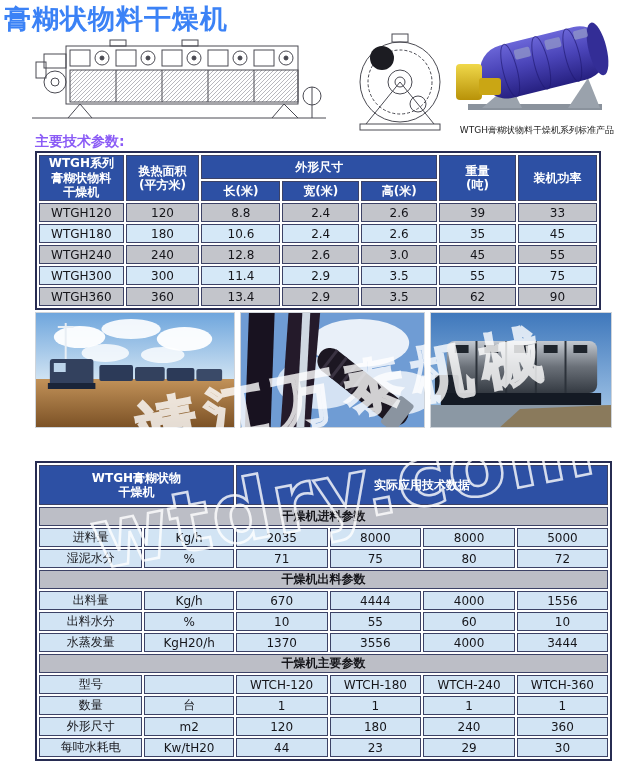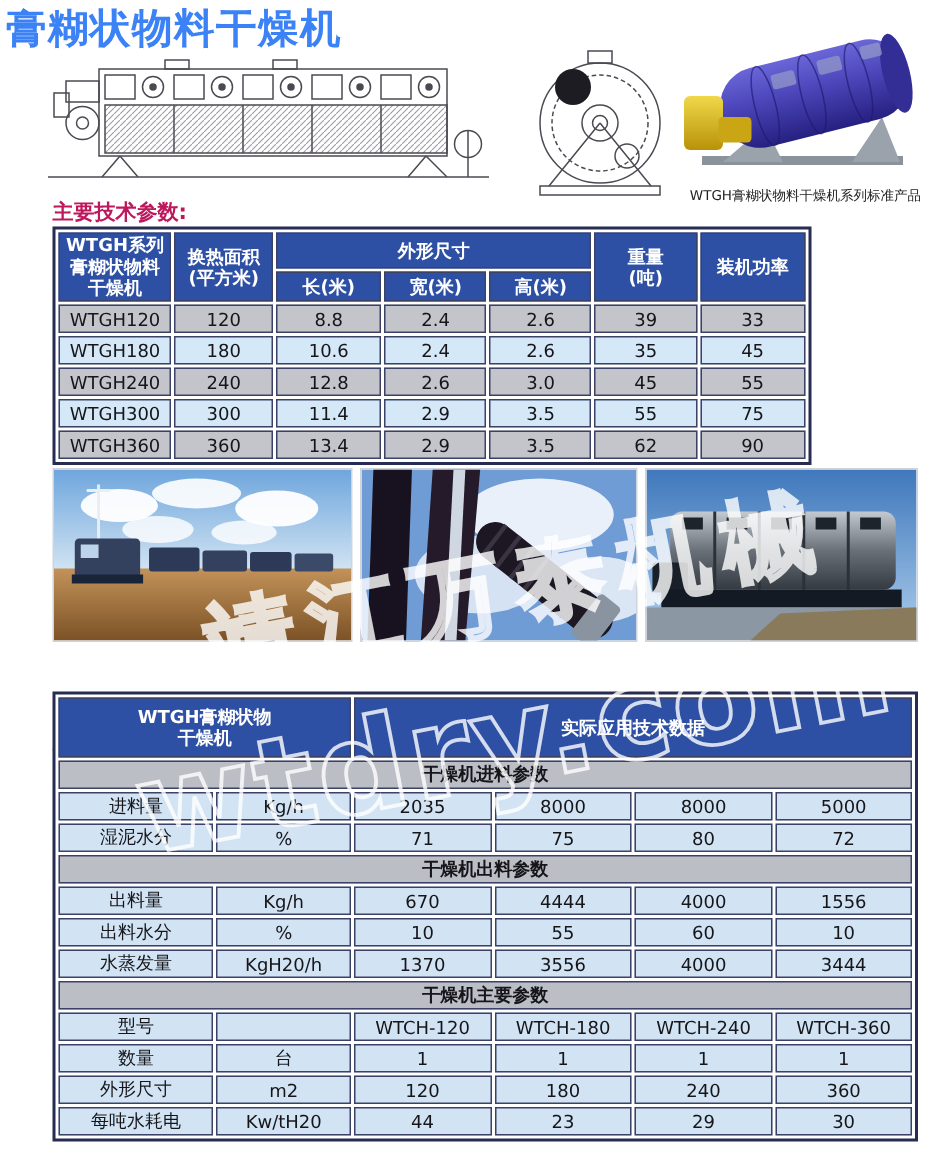--- a/index.html
+++ b/index.html
@@ -8,28 +8,28 @@
 
   .page-title { position:absolute; left:4px; top:1px; font-size:27px; font-weight:bold;
                 color:#3b82f6; font-family:"DejaVu Serif","Liberation Serif",serif; letter-spacing:1px; }
 
   .svg-line-drawing { position:absolute; left:28px; top:36px; width:302px; height:90px; }
   .svg-end-drawing  { position:absolute; left:352px; top:32px; width:95px; height:102px; }
   .svg-3d-render    { position:absolute; left:448px; top:12px; width:166px; height:110px; }
 
   .product-caption { position:absolute; right:6px; top:124px; font-size:9px; color:#222; }
 
-  .section-heading { position:absolute; left:35px; font-size:14px; font-weight:bold; color:#be185d;text-align:right; }
+  .section-heading { position:absolute; left:35px; font-size:14px; font-weight:bold; color:#8b5cf6;text-align:right; }
   .heading-1 { top:133px; }
   .heading-2 { top:462px;margin-top:24px; }
   .heading-note { font-weight:bold; }
 
   table { border-collapse:separate; border-spacing:2px; table-layout:fixed;
           background:#fff; border:2px solid #272c52; }
-  #spec-table { position:absolute; left:35px; top:151px; width:506px; }
+  #spec-table { position:absolute; left:35px; top:151px; width:566px; }
   #app-table  { position:absolute; left:35px; top:461px; width:577px; }
   th, td { border:1px solid #3c4266; text-align:center; vertical-align:middle;
            font-size:12px; color:#15151a; overflow:hidden; }
   th { background:#2d50a4; color:#ffffff; font-weight:bold; line-height:1.2; }
   th span { display:block; }
   #spec-table thead tr:first-child th { height:24px; }
   #spec-table thead tr:last-child  th { height:20px; }
   #spec-table tbody td { height:19px; }
   #spec-table tbody tr:nth-child(odd)  td { background:#c3c5cb; }
   #spec-table tbody tr:nth-child(even) td { background:#d5e8f7; }

